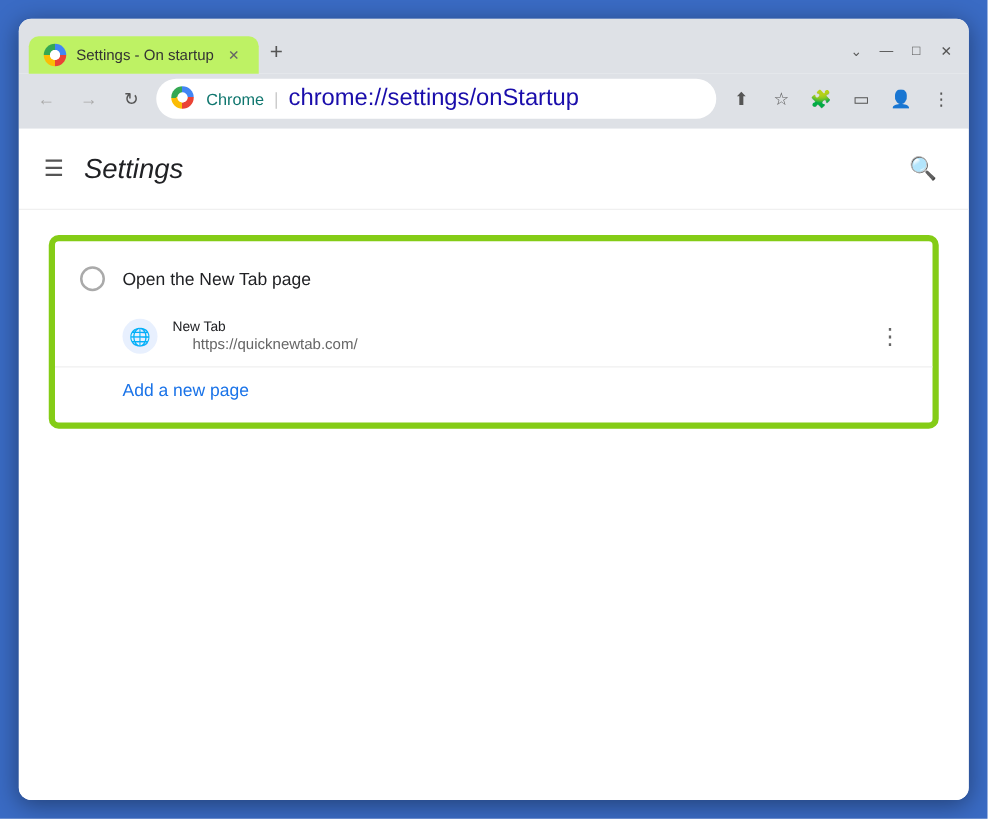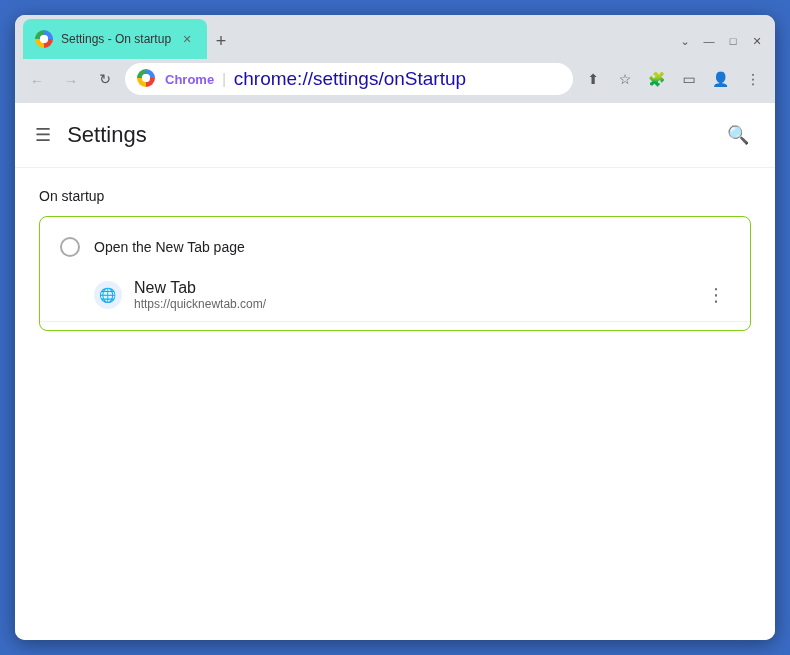--- a/index.html
+++ b/index.html
@@ -27,25 +27,25 @@
     .title-bar {
       background: #dee1e6;
       display: flex;
       align-items: flex-end;
       padding: 8px 8px 0 8px;
       height: 44px;
     }
     .tab {
       display: flex;
       align-items: center;
-      background: #5eead4;
+      background: #bef264;
       border-radius: 8px 8px 0 0;
       padding: 6px 12px;
       min-width: 180px;
-      height: 40px;
+      height: 30px;
       gap: 8px;
       position: relative;
     }
     .tab-favicon {
       width: 16px;
       height: 16px;
       color: #1a73e8;
       flex-shrink: 0;
     }
     .tab-title {
@@ -150,22 +150,22 @@
       background: #fff;
       border-radius: 50%;
       position: absolute;
     }
     .brand-separator {
       color: #ccc;
       font-size: 14px;
     }
     .brand-text {
       font-size: 13px;
-      color: #8b5cf6;
-      font-weight: 700;
+      color: #0f766e;
+      font-weight: 400;
     }
     .address-text {
       font-size: 19px;
       color: #1a0dab;
       flex: 1;
     }
     .toolbar-actions {
       display: flex;
       align-items: center;
       gap: 4px;
@@ -204,20 +204,21 @@
     }
     .hamburger-icon {
       font-size: 18px;
       color: #555;
       cursor: pointer;
     }
     .settings-title {
       font-size: 22px;
       font-weight: 400;
       color: #202124;
+      font-style: italic;
     }
     .search-icon-btn {
       width: 32px;
       height: 32px;
       border-radius: 50%;
       display: flex;
       align-items: center;
       justify-content: center;
       cursor: pointer;
       color: #555;
@@ -244,21 +245,21 @@
     .on-startup-label {
       font-size: 14px;
       color: #202124;
       margin-bottom: 12px;
       font-weight: 500;
       position: relative;
       z-index: 1;
     }
     .options-card {
       background: #fff;
-      border: 1px solid #84cc16;
+      border: 5px solid #84cc16;
       border-radius: 8px;
       padding: 8px 0;
       position: relative;
       z-index: 1;
     }
     .option-row {
       display: flex;
       align-items: center;
       padding: 12px 20px;
       gap: 14px;
@@ -308,26 +309,27 @@
       align-items: center;
       justify-content: center;
       flex-shrink: 0;
       font-size: 14px;
       color: #1a73e8;
     }
     .page-info {
       flex: 1;
     }
     .page-name {
-      font-size: 16px;
+      font-size: 11px;
       color: #202124;
     }
     .page-url {
       font-size: 12px;
       color: #666;
+      margin-left: 16px;
     }
     .more-icon {
       color: #666;
       font-size: 18px;
       cursor: pointer;
       width: 28px;
       height: 28px;
       display: flex;
       align-items: center;
       justify-content: center;
@@ -393,21 +395,20 @@
       <div class="settings-title-wrap">
         <div class="hamburger-icon">☰</div>
         <span class="settings-title">Settings</span>
       </div>
       <div class="search-icon-btn">🔍</div>
     </div>
 
     <div class="settings-body">
       <div class="watermark">PC</div>
 
-      <div class="on-startup-label">On startup</div>
 
       <div class="options-card">
 
         <div class="option-row">
           <div class="radio-outer">
           </div>
           <span class="option-label">Open the New Tab page</span>
         </div>
 
 
@@ -416,17 +417,20 @@
           <div class="page-icon">🌐</div>
           <div class="page-info">
             <div class="page-name">New Tab</div>
             <div class="page-url">https://quicknewtab.com/</div>
           </div>
           <div class="more-icon">⋮</div>
         </div>
 
         <div class="divider"></div>
 
+        <div>
+          <a class="action-link">Add a new page</a>
+        </div>
 
       </div>
     </div>
   </div>
 </div>
 
 </body></html>

